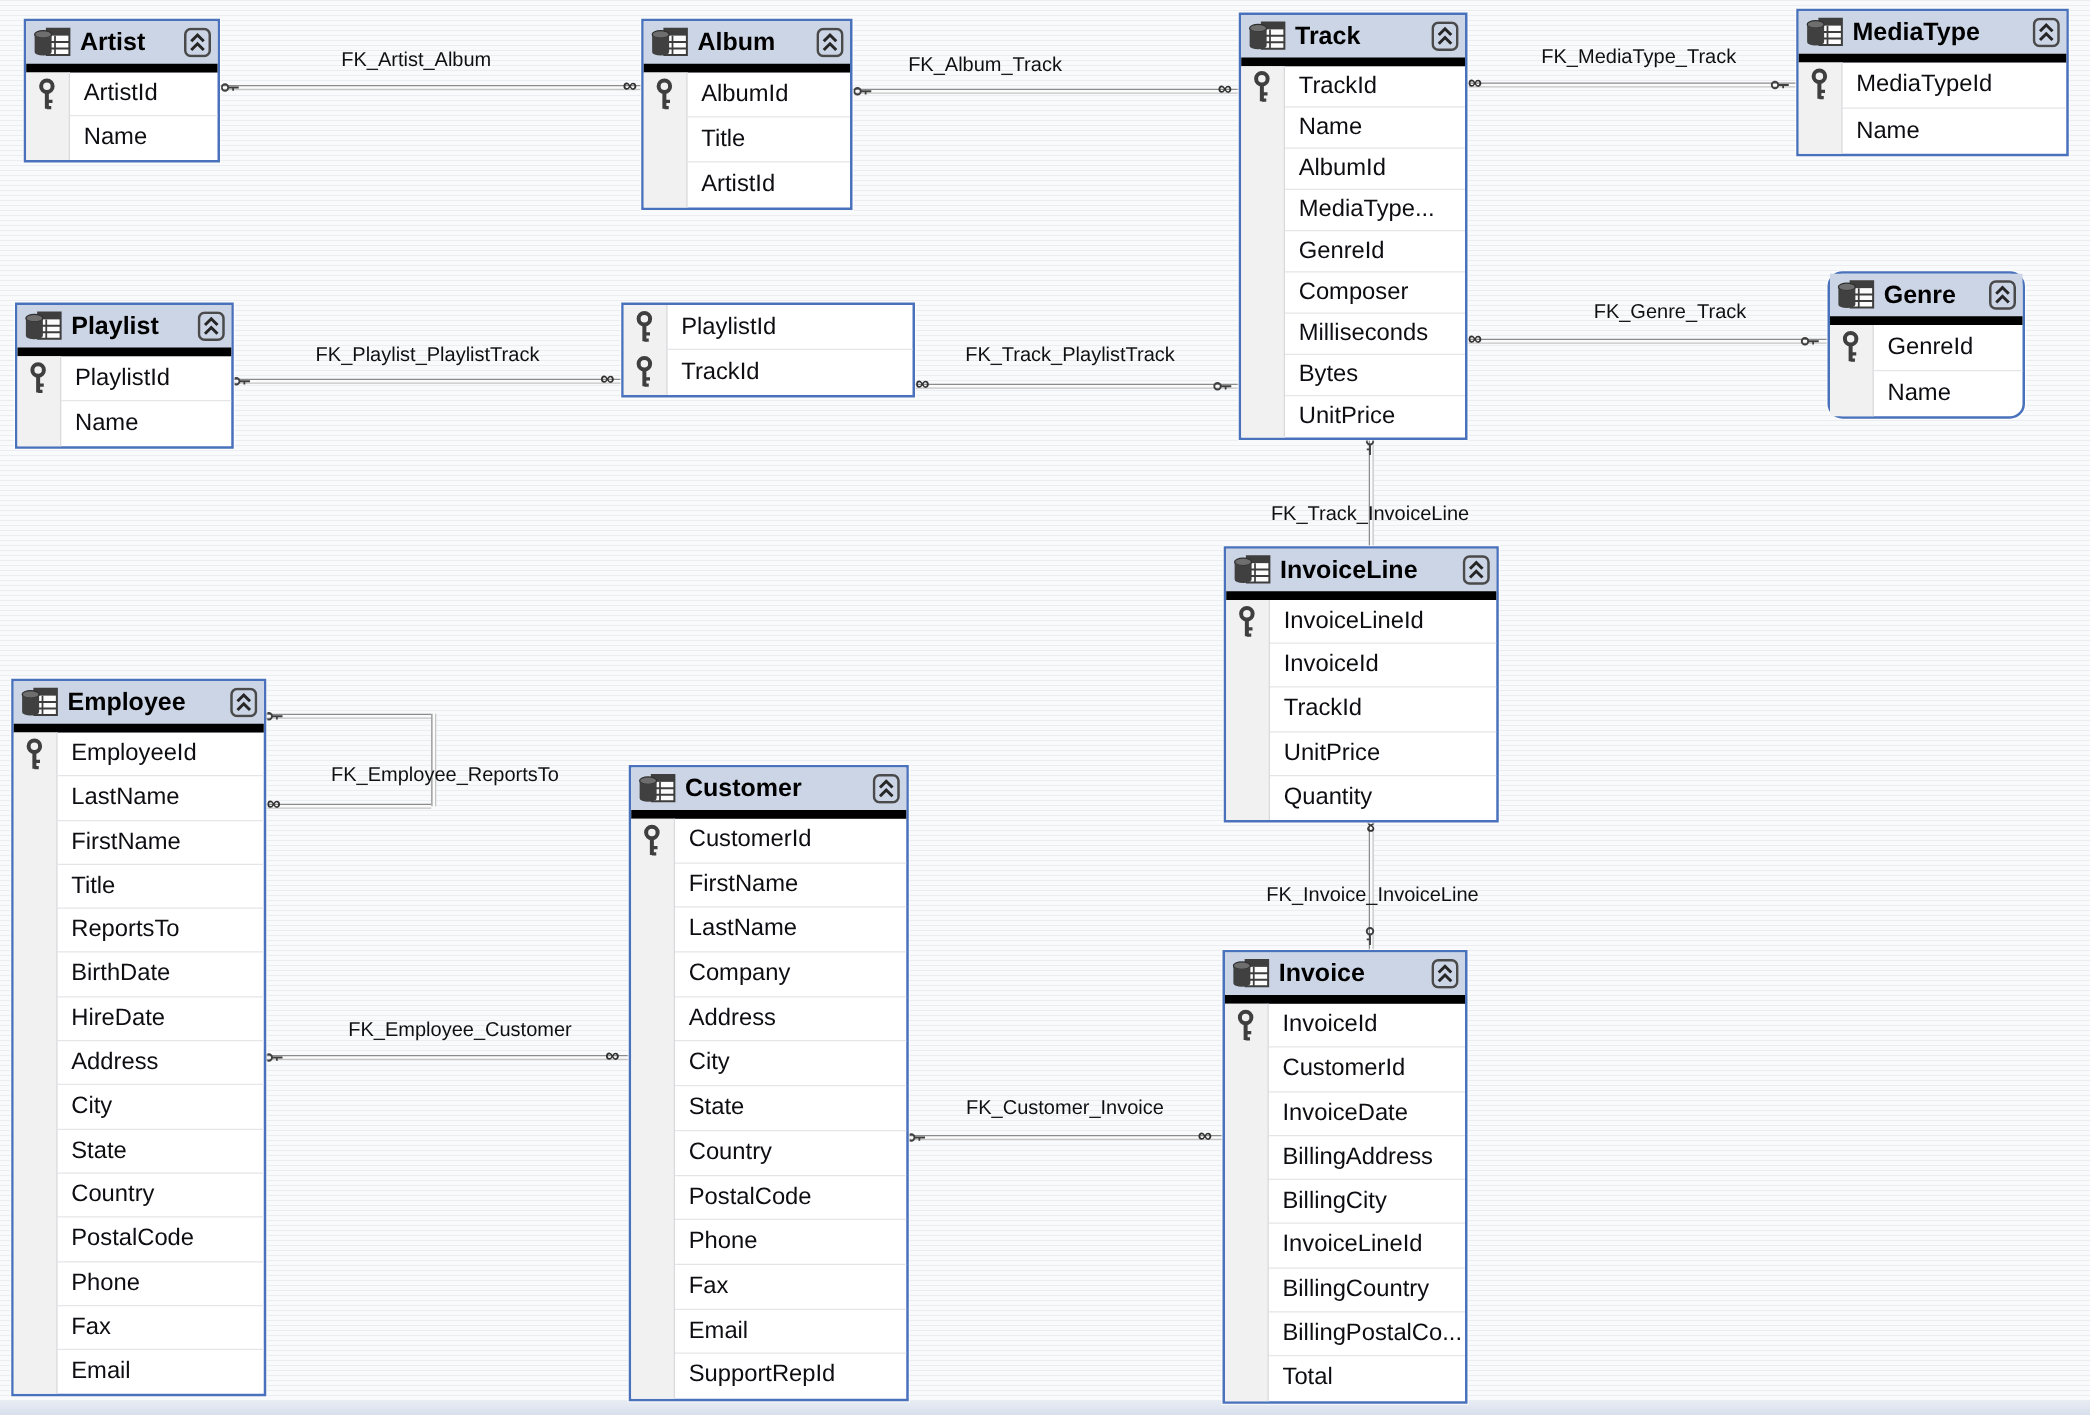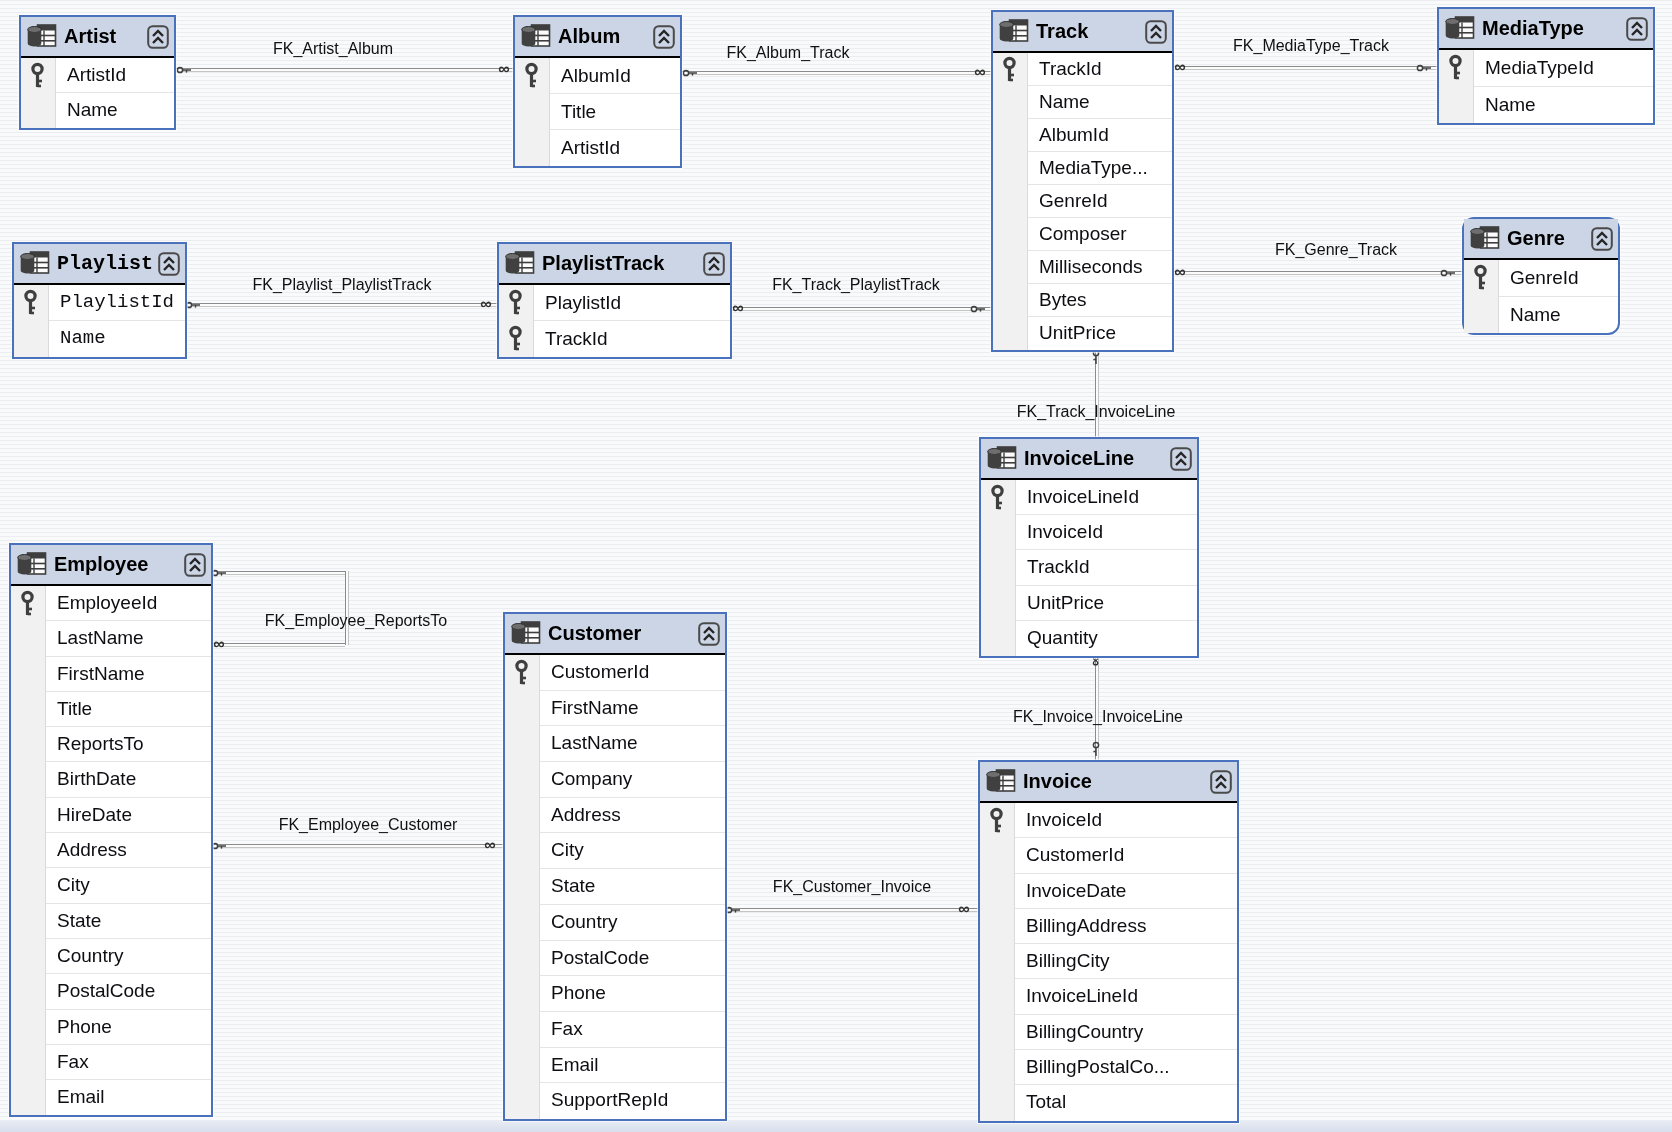--- a/index.html
+++ b/index.html
@@ -6,21 +6,21 @@
   #stage{
     position:relative;width:1672px;height:1132px;overflow:hidden;
     background:repeating-linear-gradient(to bottom,#ebedf1 0px,#ebedf1 1px,#f9fafb 1px,#f9fafb 4px);
   }
   .db-table{
     position:absolute;border:2px solid #4a72bc;background:#ffffff;box-sizing:border-box;
     box-shadow:0 0 0 1px rgba(255,255,255,.6);
   }
   .thead{
     height:41px;background:#ccd5e5;display:flex;align-items:center;
-    border-bottom:2px solid #000000;box-sizing:border-box;padding:0 5px 0 6px;
+    border-bottom:7px solid #000000;box-sizing:border-box;padding:0 5px 0 6px;
   }
   .ticon{display:inline-flex;flex:0 0 auto;}
   .ttitle{
     flex:1 1 auto;font-size:20px;font-weight:bold;color:#000;padding-left:7px;
     white-space:nowrap;overflow:hidden;
   }
   .collapse-btn{display:inline-flex;flex:0 0 auto;cursor:pointer;}
   .tbody{position:relative;}
   .gutter{
     position:absolute;left:0;top:0;bottom:0;width:34px;background:#f1f1f2;
@@ -344,21 +344,21 @@
               <circle cx="8.5" cy="7" r="4.6" fill="none" stroke="#3f3f3f" stroke-width="3.2"></circle>
               <path d="M8.5 11.6 L8.5 25" stroke="#3f3f3f" stroke-width="3.2"></path>
               <path d="M8.5 19 L13 19" stroke="#3f3f3f" stroke-width="2.6"></path>
               <path d="M8.5 24 L12 24" stroke="#3f3f3f" stroke-width="2.6"></path>
             </svg></span>
         </div>
         <div class="trow">GenreId</div>
         <div class="trow">Name</div>
       </div>
     </div>
-    <div class="db-table" style="left: 12px; top: 242px; width: 175px; font-family: Liberation Mono, monospace; --rh: 36px;">
+    <div class="db-table" style="left: 12px; top: 242px; width: 175px; --rh: 36px;">
       <div class="thead">
         <span class="ticon">
           <svg width="30" height="27" viewBox="0 0 30 27">
             <rect x="10.5" y="2" width="18" height="21" fill="#fcfcfc" stroke="#3e3e3e" stroke-width="1.6"></rect>
             <rect x="10.5" y="2" width="18" height="5.5" fill="#3e3e3e"></rect>
             <line x1="10.5" y1="12.5" x2="28.5" y2="12.5" stroke="#3e3e3e" stroke-width="1.6"></line>
             <line x1="10.5" y1="17.8" x2="28.5" y2="17.8" stroke="#3e3e3e" stroke-width="1.6"></line>
             <line x1="17" y1="7.5" x2="17" y2="23" stroke="#3e3e3e" stroke-width="1.4"></line>
             <ellipse cx="7.5" cy="6.5" rx="6.8" ry="3" fill="#6e6e6e" stroke="#2e2e2e" stroke-width="1"></ellipse>
             <path d="M0.7 6.5 L0.7 20.5 A 6.8 3 0 0 0 14.3 20.5 L14.3 6.5 A 6.8 3 0 0 1 0.7 6.5 Z" fill="#404040"></path>
@@ -380,41 +380,20 @@
               <path d="M8.5 11.6 L8.5 25" stroke="#3f3f3f" stroke-width="3.2"></path>
               <path d="M8.5 19 L13 19" stroke="#3f3f3f" stroke-width="2.6"></path>
               <path d="M8.5 24 L12 24" stroke="#3f3f3f" stroke-width="2.6"></path>
             </svg></span>
         </div>
         <div class="trow">PlaylistId</div>
         <div class="trow">Name</div>
       </div>
     </div>
     <div class="db-table" style="left: 497px; top: 242px; width: 235px; --rh: 36px;">
-      <div class="thead">
-        <span class="ticon">
-          <svg width="30" height="27" viewBox="0 0 30 27">
-            <rect x="10.5" y="2" width="18" height="21" fill="#fcfcfc" stroke="#3e3e3e" stroke-width="1.6"></rect>
-            <rect x="10.5" y="2" width="18" height="5.5" fill="#3e3e3e"></rect>
-            <line x1="10.5" y1="12.5" x2="28.5" y2="12.5" stroke="#3e3e3e" stroke-width="1.6"></line>
-            <line x1="10.5" y1="17.8" x2="28.5" y2="17.8" stroke="#3e3e3e" stroke-width="1.6"></line>
-            <line x1="17" y1="7.5" x2="17" y2="23" stroke="#3e3e3e" stroke-width="1.4"></line>
-            <ellipse cx="7.5" cy="6.5" rx="6.8" ry="3" fill="#6e6e6e" stroke="#2e2e2e" stroke-width="1"></ellipse>
-            <path d="M0.7 6.5 L0.7 20.5 A 6.8 3 0 0 0 14.3 20.5 L14.3 6.5 A 6.8 3 0 0 1 0.7 6.5 Z" fill="#404040"></path>
-          </svg>
-        </span>
-        <span class="ttitle">PlaylistTrack</span>
-        <span class="collapse-btn">
-          <svg width="22" height="24" viewBox="0 0 22 24">
-            <rect x="1.2" y="1.2" width="19.6" height="21.6" rx="4.5" fill="none" stroke="#4a4a4a" stroke-width="2"></rect>
-            <path d="M6 11 L11 6 L16 11" fill="none" stroke="#262626" stroke-width="2.4"></path>
-            <path d="M6 18 L11 13 L16 18" fill="none" stroke="#262626" stroke-width="2.4"></path>
-          </svg>
-        </span>
-      </div>
       <div class="tbody">
         <div class="gutter">
           <span class="pkkey" style="top: 4px;"><svg width="17" height="28" viewBox="0 0 17 28">
               <circle cx="8.5" cy="7" r="4.6" fill="none" stroke="#3f3f3f" stroke-width="3.2"></circle>
               <path d="M8.5 11.6 L8.5 25" stroke="#3f3f3f" stroke-width="3.2"></path>
               <path d="M8.5 19 L13 19" stroke="#3f3f3f" stroke-width="2.6"></path>
               <path d="M8.5 24 L12 24" stroke="#3f3f3f" stroke-width="2.6"></path>
             </svg></span>
           <span class="pkkey" style="top: 40px;"><svg width="17" height="28" viewBox="0 0 17 28">
               <circle cx="8.5" cy="7" r="4.6" fill="none" stroke="#3f3f3f" stroke-width="3.2"></circle>
@@ -552,21 +531,21 @@
               <path d="M8.5 24 L12 24" stroke="#3f3f3f" stroke-width="2.6"></path>
             </svg></span>
         </div>
         <div class="trow">InvoiceLineId</div>
         <div class="trow">InvoiceId</div>
         <div class="trow">TrackId</div>
         <div class="trow">UnitPrice</div>
         <div class="trow">Quantity</div>
       </div>
     </div>
-    <div class="db-table" style="left: 978px; top: 760px; width: 261px; --rh: 35.3px;">
+    <div class="db-table" style="left: 978px; top: 760px; width: 196px; --rh: 35.3px;">
       <div class="thead">
         <span class="ticon">
           <svg width="30" height="27" viewBox="0 0 30 27">
             <rect x="10.5" y="2" width="18" height="21" fill="#fcfcfc" stroke="#3e3e3e" stroke-width="1.6"></rect>
             <rect x="10.5" y="2" width="18" height="5.5" fill="#3e3e3e"></rect>
             <line x1="10.5" y1="12.5" x2="28.5" y2="12.5" stroke="#3e3e3e" stroke-width="1.6"></line>
             <line x1="10.5" y1="17.8" x2="28.5" y2="17.8" stroke="#3e3e3e" stroke-width="1.6"></line>
             <line x1="17" y1="7.5" x2="17" y2="23" stroke="#3e3e3e" stroke-width="1.4"></line>
             <ellipse cx="7.5" cy="6.5" rx="6.8" ry="3" fill="#6e6e6e" stroke="#2e2e2e" stroke-width="1"></ellipse>
             <path d="M0.7 6.5 L0.7 20.5 A 6.8 3 0 0 0 14.3 20.5 L14.3 6.5 A 6.8 3 0 0 1 0.7 6.5 Z" fill="#404040"></path>

